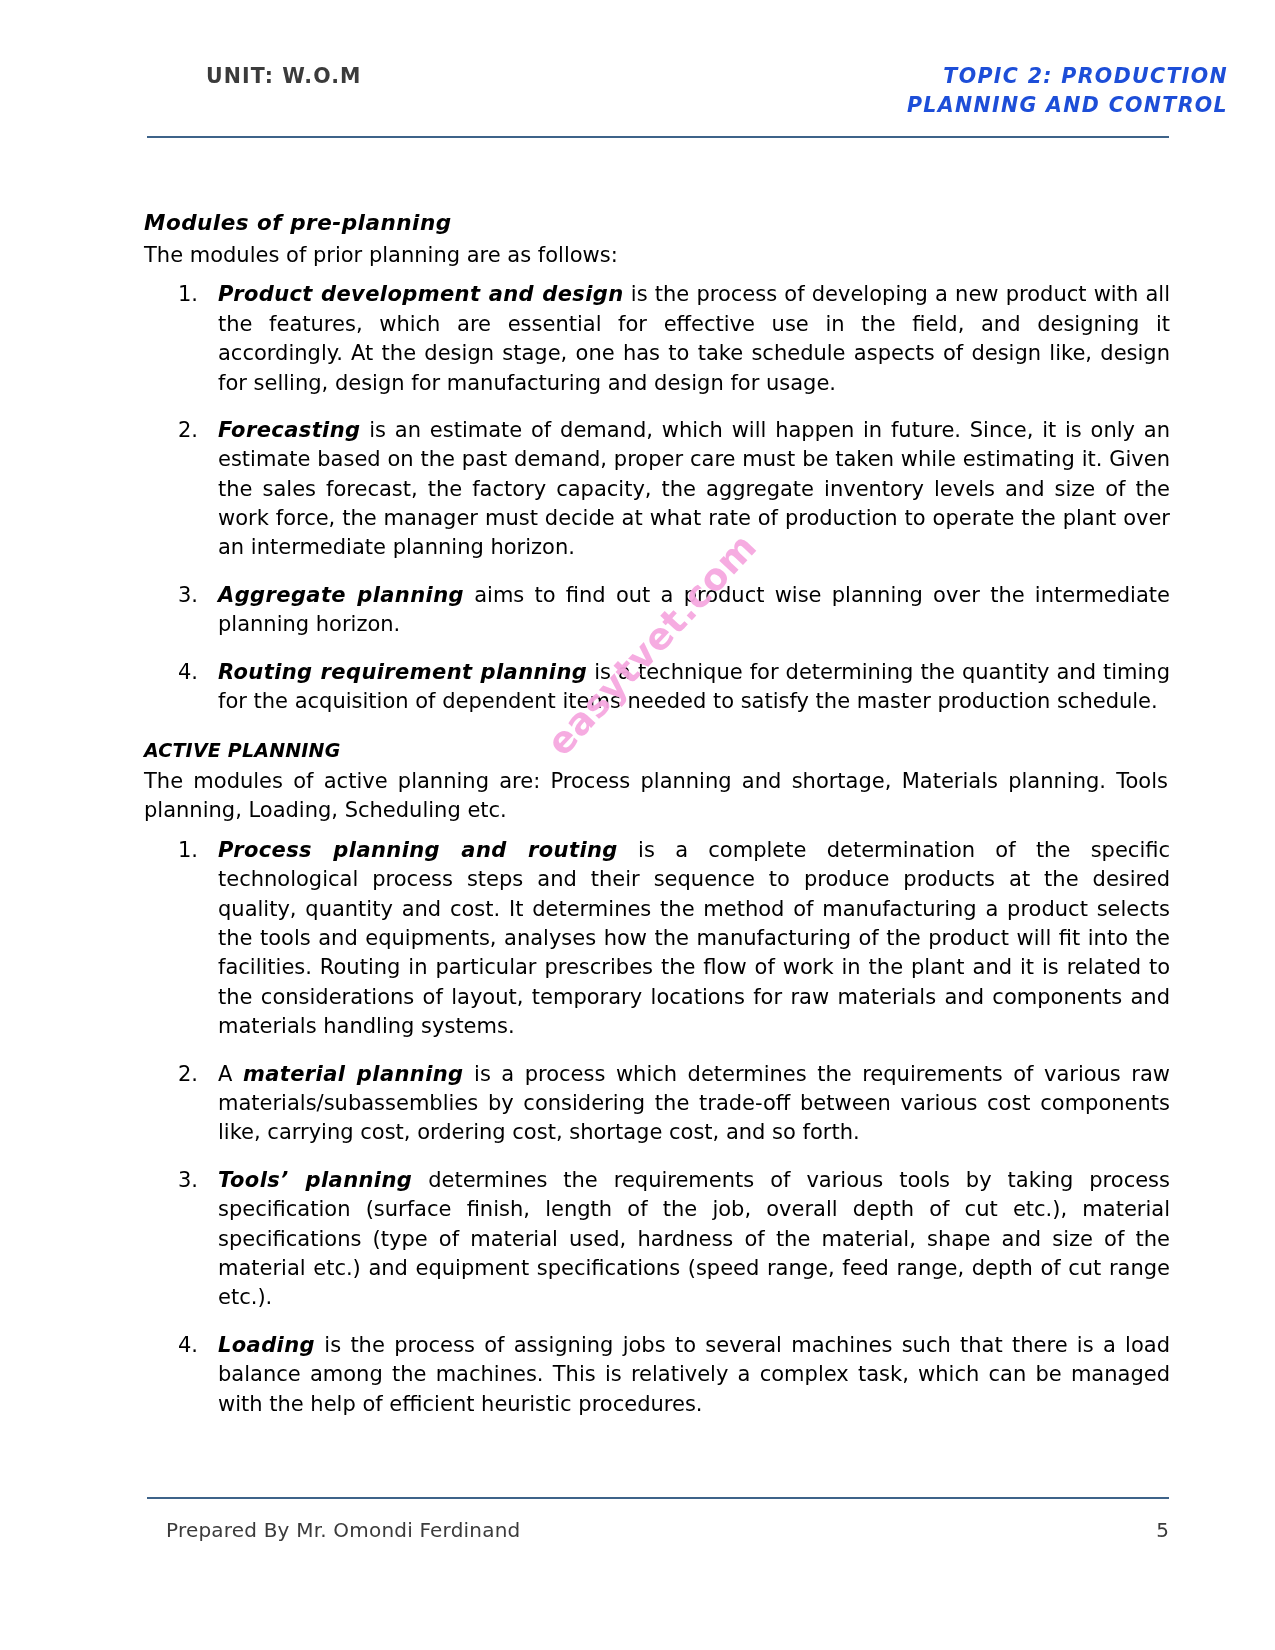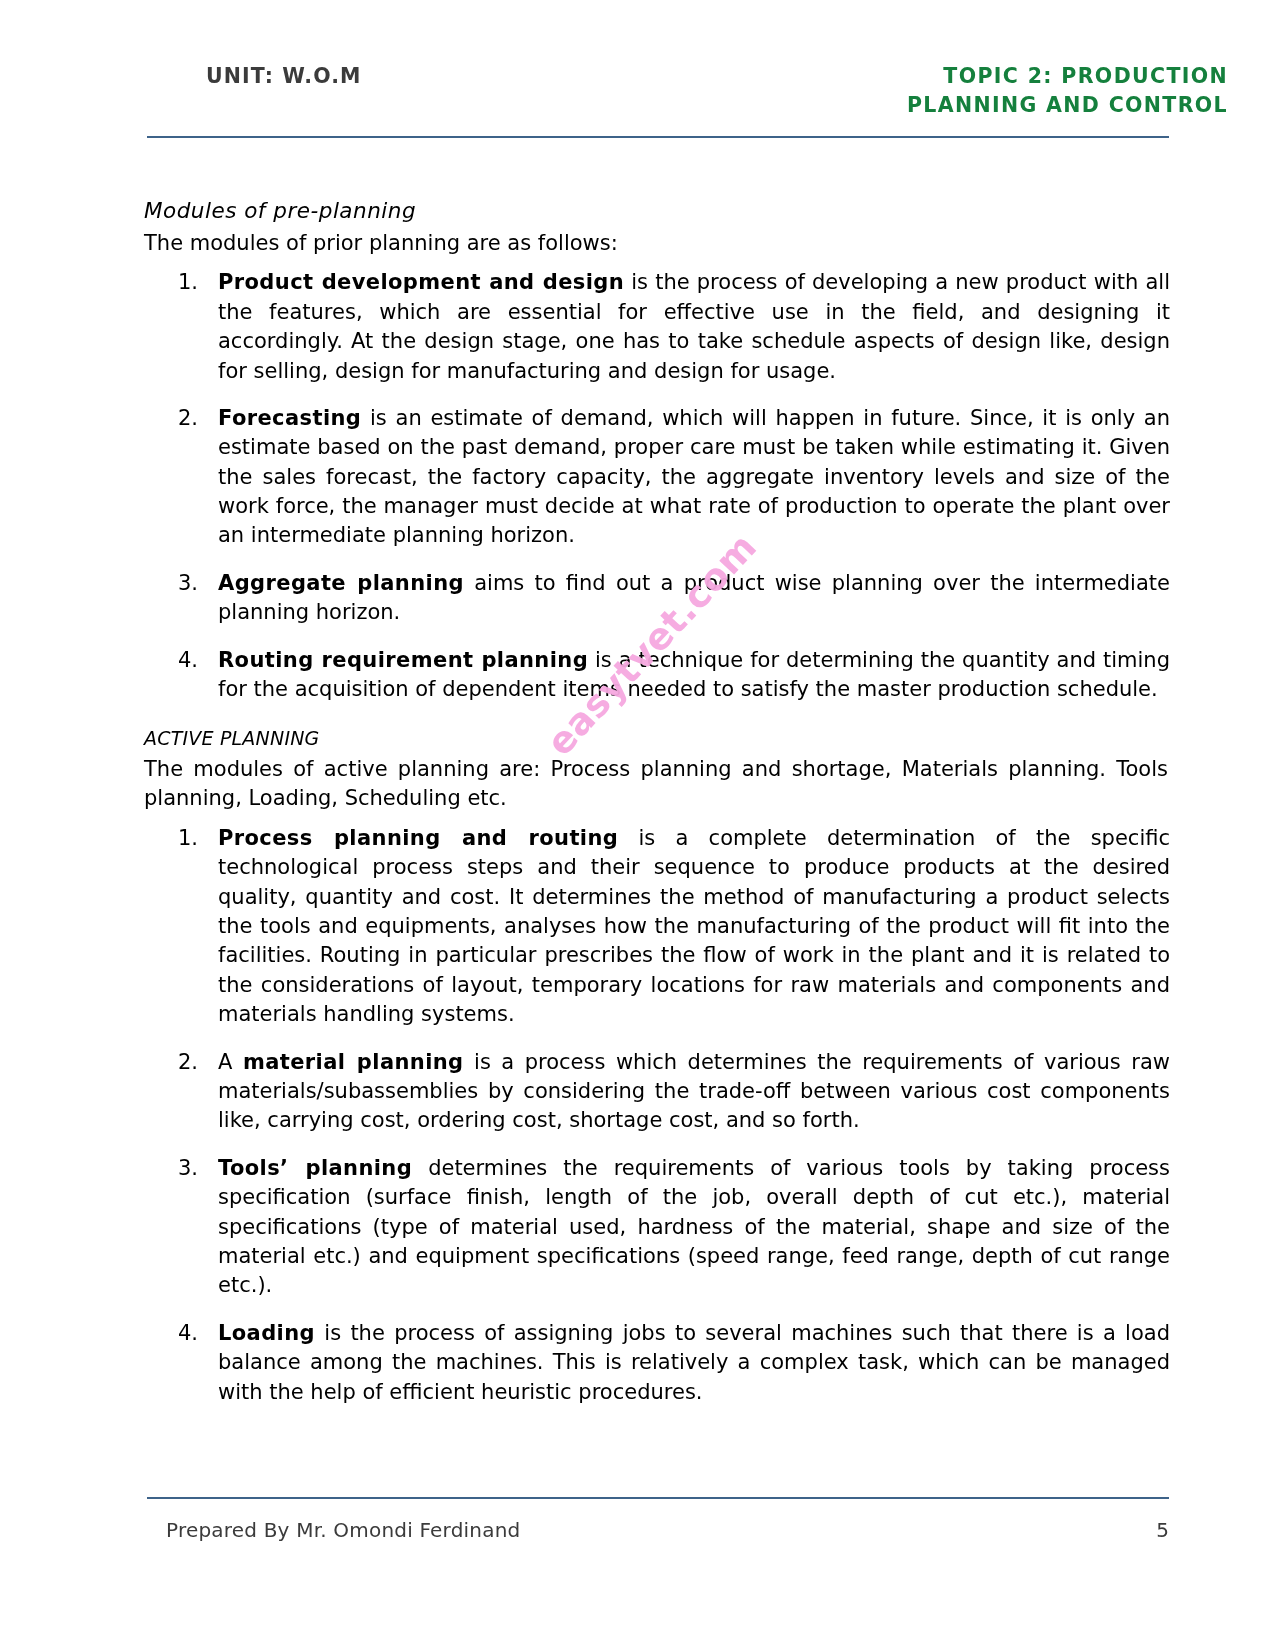--- a/index.html
+++ b/index.html
@@ -38,23 +38,24 @@
     letter-spacing: 1.1px;
     color: #3b3b3b;
     white-space: nowrap;
     padding-top: 2px;
   }
   .header-right {
     font-family: "DejaVu Sans", sans-serif;
     font-size: 20.5px;
     font-weight: bold;
     letter-spacing: 1.35px;
-    color: #15803d;
+    color: #1d4ed8;
     text-align: right;
     line-height: 1.42;
+    font-style: italic;
   }
   .header-right div { white-space: nowrap; }
 
   .rule-top {
     position: absolute;
     left: 147px;
     top: 136px;
     width: 1022px;
     height: 0;
     border-top: 2px solid #3e6389;
@@ -64,25 +65,25 @@
   .content {
     position: absolute;
     left: 144px;
     top: 193px;
     width: 1026px;
   }
 
   .section-heading {
     font-family: "DejaVu Sans", sans-serif;
     font-size: 21.5px;
-    font-weight: normal;
+    font-weight: bold;
     font-style: italic;
     letter-spacing: 0.5px;
     color: #000;
-    margin: 4px 0 4px 0;
+    margin: 16px 0 4px 0;
     line-height: 1.3;
   }
   .section-heading.plain-caps {
     letter-spacing: 0.2px;
     font-size: 19px;
   }
 
   .lead-para {
     font-size: 21px;
     line-height: 1.40;
@@ -115,20 +116,21 @@
     left: 34px;
     top: 0;
     width: 30px;
     text-align: left;
     font-size: 21px;
     line-height: 1.40;
     color: #000;
   }
   .term {
     font-weight: bold;
+    font-style: italic;
     letter-spacing: 0.4px;
   }
 
   
   .section2 { margin-top: 22px; }
 
   
   .watermark {
     position: absolute;
     left: 540px;

